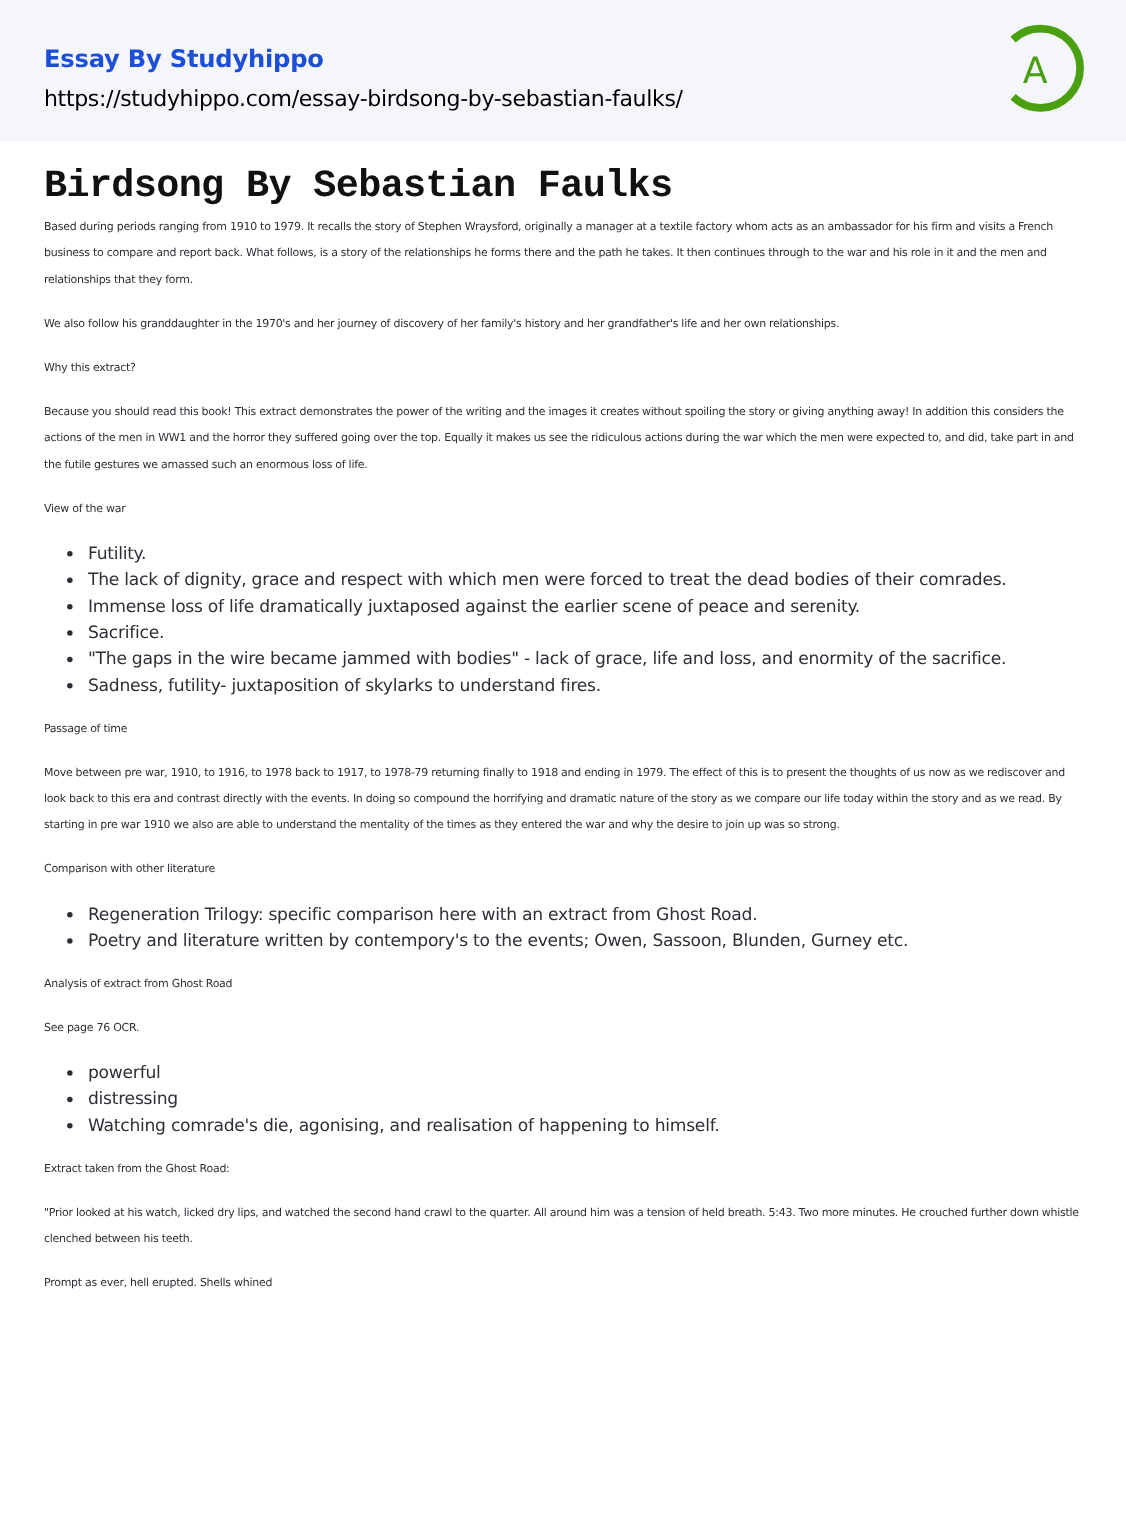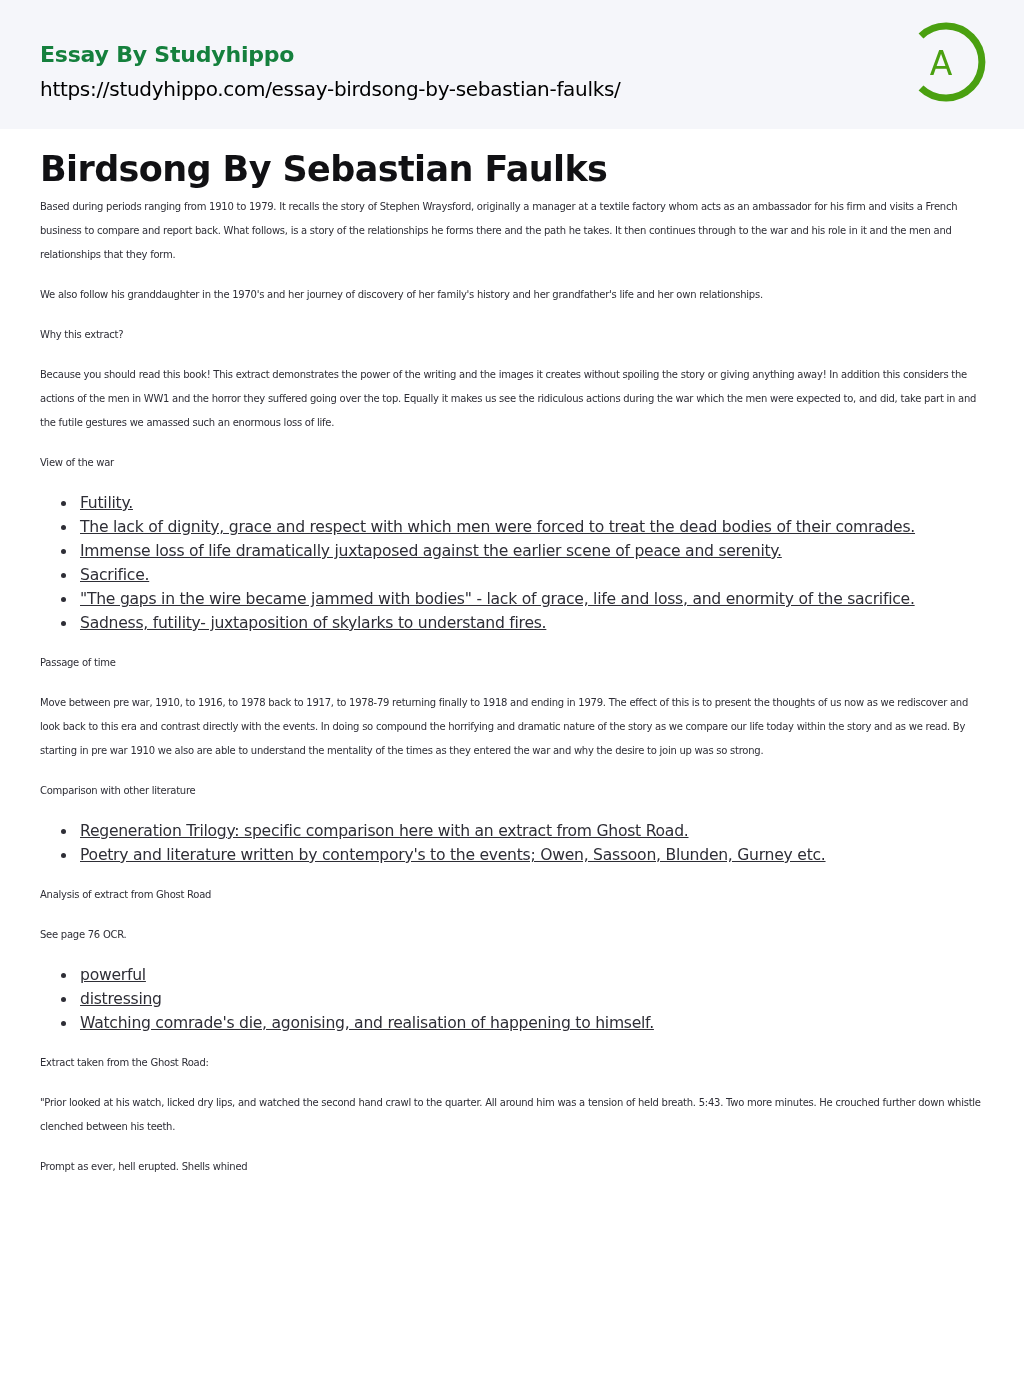--- a/index.html
+++ b/index.html
@@ -12,21 +12,21 @@
     }
     .header {
       background: #f5f6fa;
       height: 129px;
       position: relative;
       padding: 40px 40px 0 40px;
     }
     .brand {
       font-size: 22px;
       font-weight: bold;
-      color: #15803d;
+      color: #1d4ed8;
       letter-spacing: -0.2px;
       line-height: 30px;
     }
     .url {
       margin-top: 8px;
       font-size: 20px;
       color: #000000;
       line-height: 22px;
       text-decoration: none;
       display: inline-block;
@@ -42,20 +42,21 @@
     .content {
       padding: 18px 40px 0 40px;
     }
     h1 {
       font-size: 35px;
       font-weight: bold;
       color: #111114;
       line-height: 44px;
       letter-spacing: -0.6px;
       margin-bottom: 4px;
+      font-family: Liberation Mono, monospace;
     }
     p {
       font-size: 10px;
       line-height: 24px;
       margin-bottom: 16px;
       letter-spacing: -0.25px;
     }
     ul {
       list-style: none;
       margin: 0 0 16px 0;
@@ -70,21 +71,21 @@
     li::before {
       content: "";
       position: absolute;
       left: -19px;
       top: 10px;
       width: 5px;
       height: 5px;
       border-radius: 50%;
       background: #2e2e36;
     }
-    ul.spaced-top { margin-top: 4px; text-decoration: underline; }
+    ul.spaced-top { margin-top: 4px; }
   </style>
 </head>
 <body>
 
 <div class="header">
   <div class="brand">Essay By Studyhippo</div>
   <a class="url">https://studyhippo.com/essay-birdsong-by-sebastian-faulks/</a>
   <div class="logo">
     <svg width="82" height="88" viewBox="0 0 82 88">
       <path d="M 13 18 A 36 36 0 1 1 13 70" fill="none" stroke="#4aa010" stroke-width="7" stroke-linecap="butt"></path>

